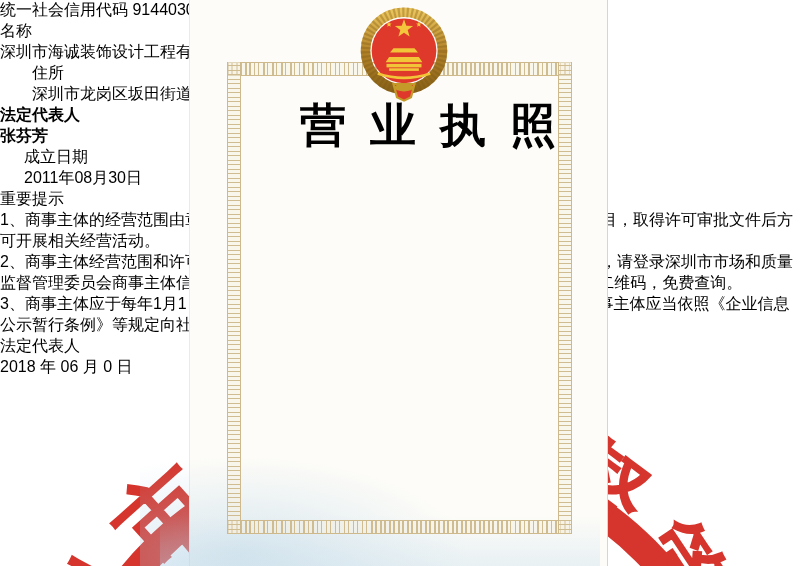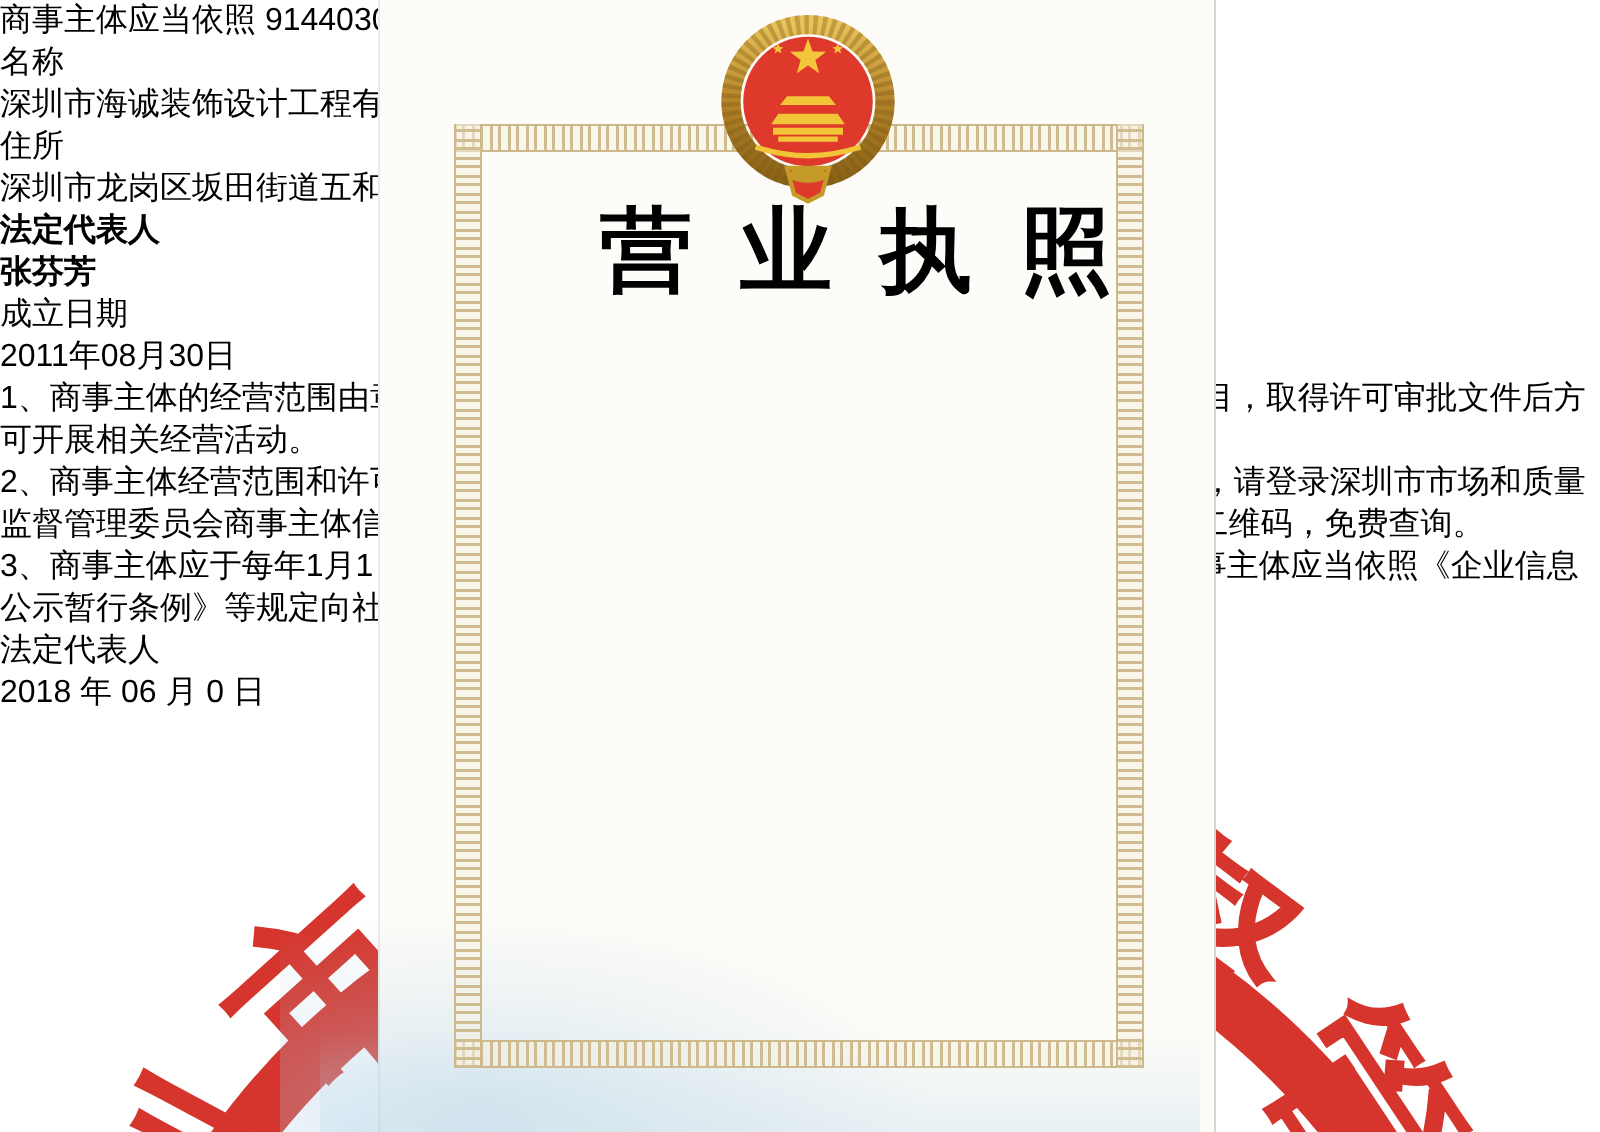--- a/index.html
+++ b/index.html
@@ -142,44 +142,45 @@
     <path d="M20 76 Q50 86 80 76" fill="none" stroke="#f2c437" stroke-width="3"></path>
     <path d="M38 88 L62 88 L58 103 L50 107 L42 103 Z" fill="#de392b" stroke="#c49a28" stroke-width="2.5"></path>
     <ellipse cx="50" cy="92" rx="11" ry="4.5" fill="#c49a28"></ellipse>
   </svg>
 
   
   <div class="title">营业执照</div>
 
   
   <div class="credit-line">
-    <span class="lbl">商事主体应当依照</span>
+    <span class="lbl">统一社会信用代码</span>
     <span class="val">91440300581584218T</span>
   </div>
 
   
   <div class="field-row" style="top:199px;font-family:Liberation Mono, monospace;">
     <div class="field-label">名称</div>
     <div class="field-value">深圳市海诚装饰设计工程有限公司</div>
   </div>
-  <div class="field-row" style="top:248px;">
+  <div class="field-row" style="top:248px;padding-left:32px;">
     <div class="field-label">住所</div>
     <div class="field-value">深圳市龙岗区坂田街道五和大道南5号易达晟大厦205</div>
   </div>
   <div class="field-row" style="top:287px;font-weight:bold;">
     <div class="field-label">法定代表人</div>
     <div class="field-value">张芬芳</div>
   </div>
-  <div class="field-row" style="top:310px;">
+  <div class="field-row" style="top:310px;padding-left:24px;">
     <div class="field-label">成立日期</div>
     <div class="field-value">2011年08月30日</div>
   </div>
 
   
   <div class="notice">
+    <div class="notice-label">重要提示</div>
     <div class="notice-items">
       <div>1、商事主体的经营范围由章程确定，经营范围中属于法律、法规规定应当经批准的项目，取得许可审批文件后方可开展相关经营活动。</div>
       <div>2、商事主体经营范围和许可审批项目等有关商事主体登记及备案信息和其他信用信息，请登录深圳市市场和质量监督管理委员会商事主体信用信息公示平台（网址http://www.szcredit.org.cn）或扫描二维码，免费查询。</div>
       <div>3、商事主体应于每年1月1日—6月30日向商事登记机关提交上一年度的年度报告，商事主体应当依照《企业信息公示暂行条例》等规定向社会公示商事主体信息。</div>
     </div>
   </div>
 
   
   <div class="qr">
     <div class="finder tl"></div>

